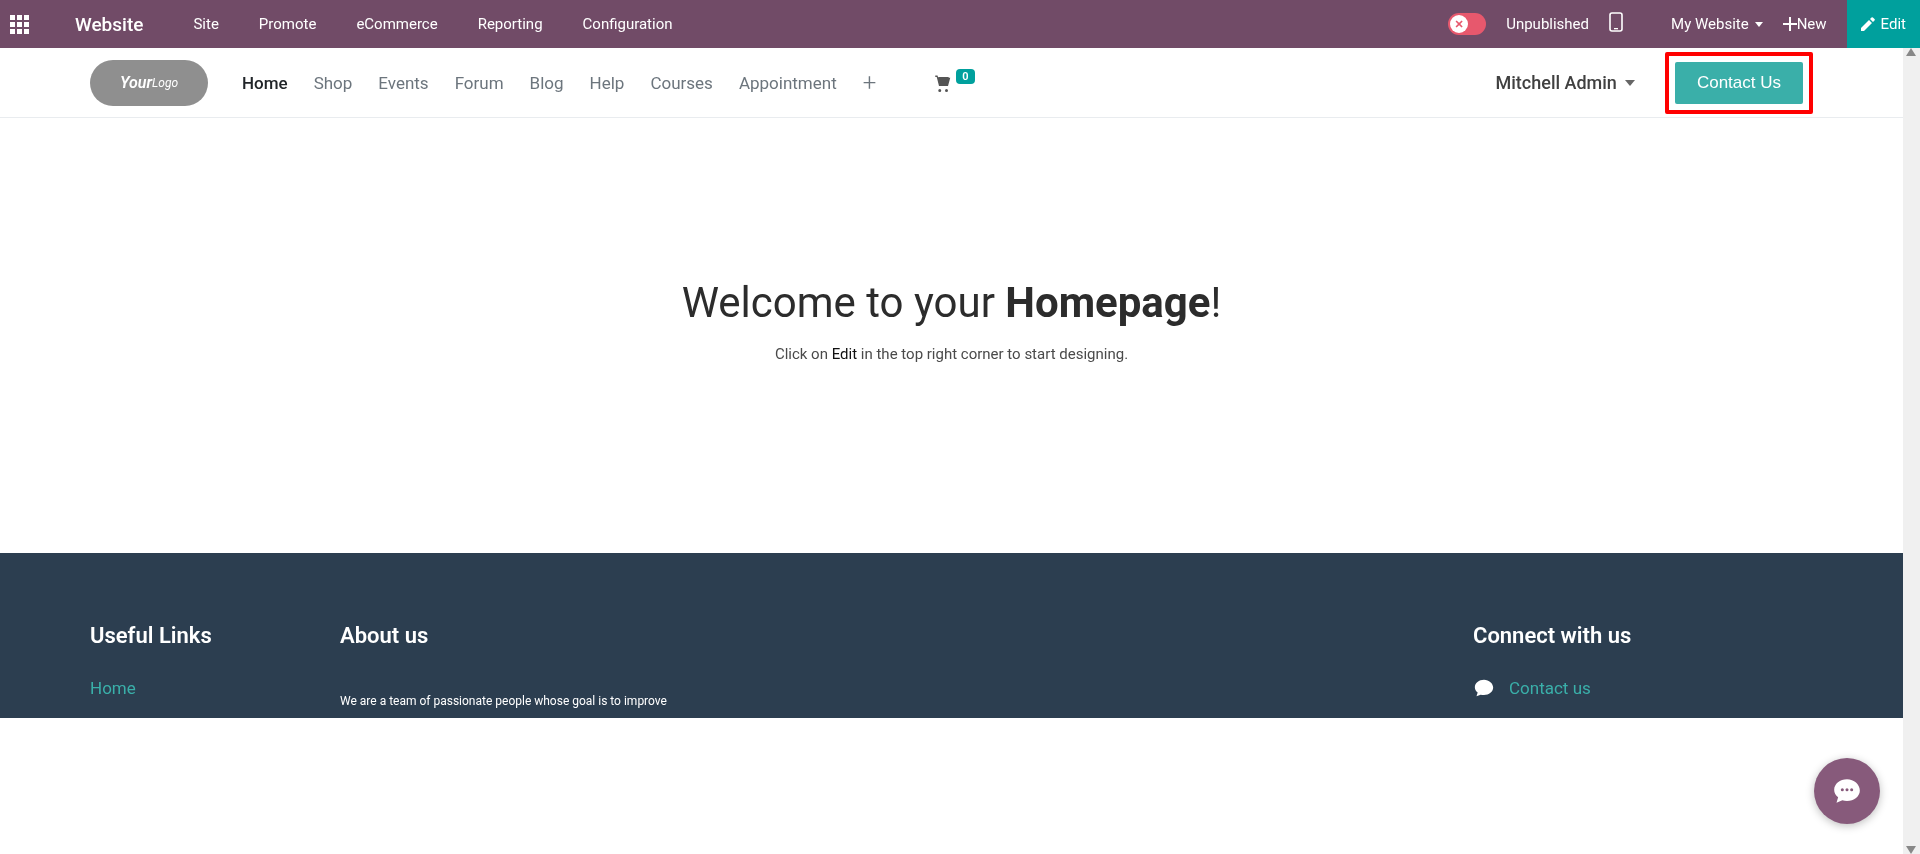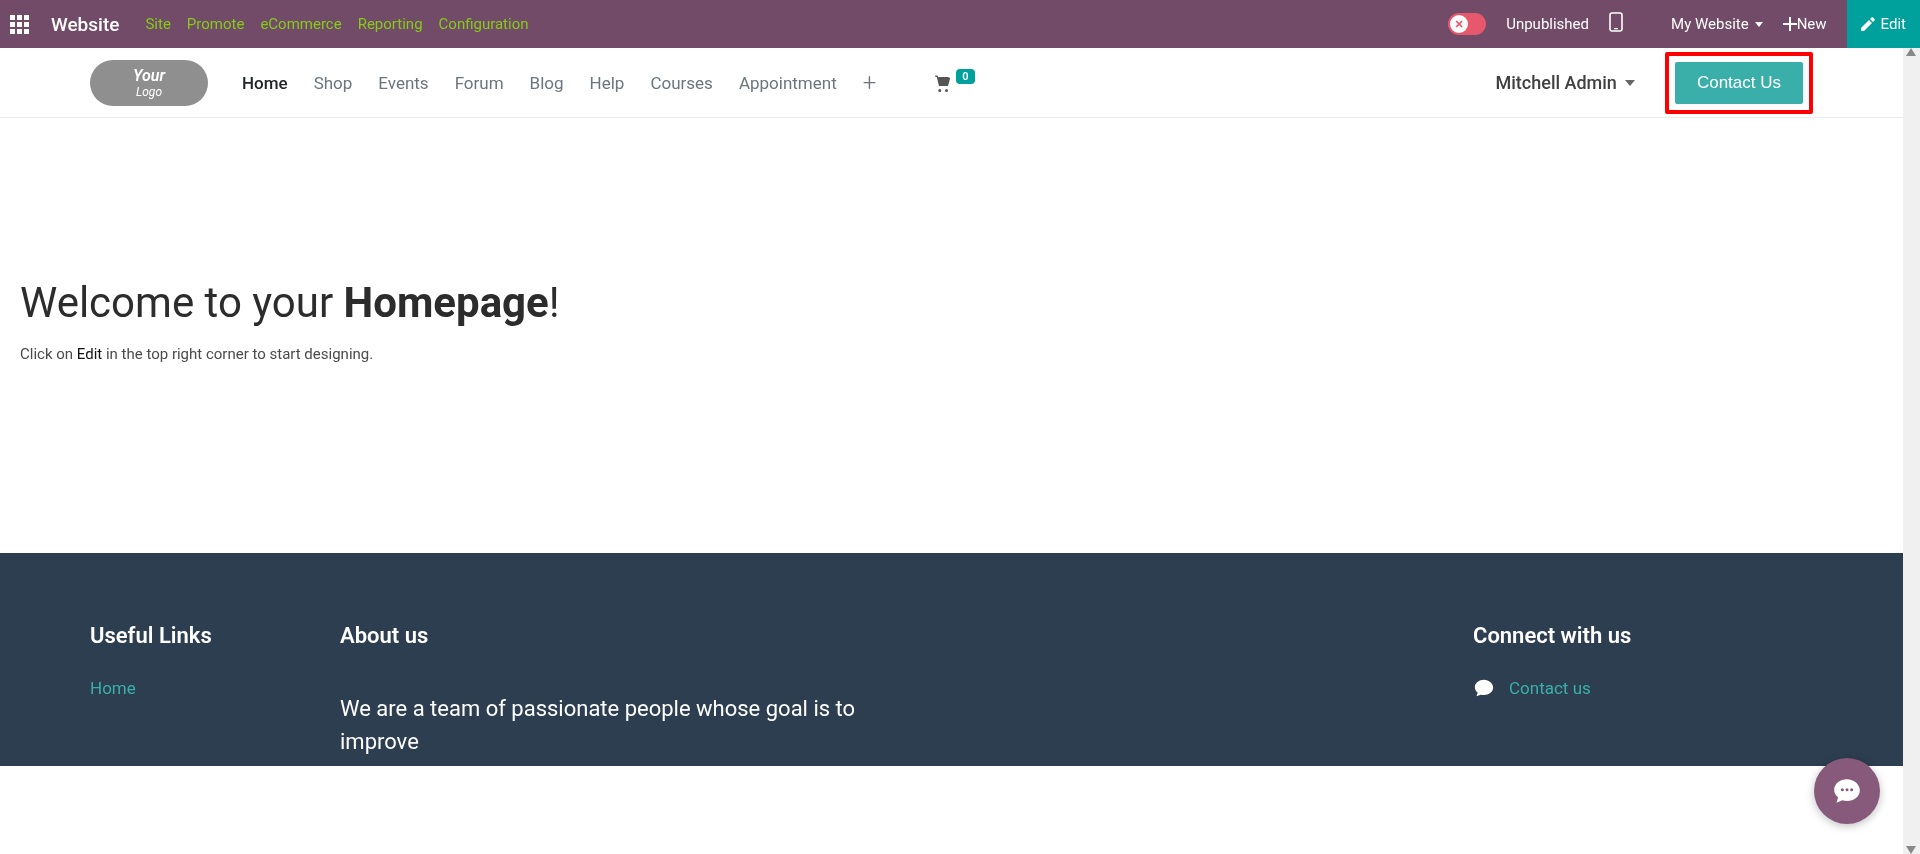--- a/index.html
+++ b/index.html
@@ -8,32 +8,32 @@
   
   .top-bar {
     background: #714B67;
     color: #fff;
     height: 48px;
     display: flex;
     align-items: center;
     padding: 0 10px;
     font-size: 15px;
   }
-  .top-left { display: flex; align-items: center; gap: 16px; flex: 1; }
+  .top-left { display: flex; align-items: center; gap: 40px; flex: 1; }
   .apps-icon {
     display: grid;
     grid-template-columns: repeat(3, 5px);
     grid-template-rows: repeat(3, 5px);
     gap: 2px;
     margin-right: 6px;
     cursor: pointer;
   }
   .apps-icon span { background: #fff; width: 5px; height: 5px; }
   .brand { font-size: 19px; font-weight: 500; margin-right: 10px; }
-  .top-link { color: #84cc16; cursor: pointer; font-size: 15px; }
+  .top-link { color: #ffffff; cursor: pointer; font-size: 15px; }
   .top-right { display: flex; align-items: center; gap: 20px; }
   .publish-toggle {
     background: #e7586d;
     border-radius: 12px;
     width: 38px;
     height: 22px;
     display: flex;
     align-items: center;
     padding: 2px;
     cursor: pointer;
@@ -72,21 +72,20 @@
     align-items: center;
     padding: 0 90px 0 90px;
   }
   .logo-badge {
     background: #8F8F8F;
     border-radius: 50px;
     width: 118px; height: 46px;
     display: flex; align-items: center; justify-content: center;
     color: #fff; font-style: italic; font-weight: 600;
     margin-right: 34px;
-    flex-direction: column;
   }
   .logo-badge .your { font-size: 16px; }
   .logo-badge .logo { font-size: 12px; font-weight: 400; font-style: italic; }
   .nav-items { display: flex; gap: 26px; align-items: center; flex: 1; }
   .nav-link { color: #6c757d; font-size: 17px; cursor: pointer; }
   .nav-link.active { color: #212529; font-weight: 500; }
   .plus-icon { color: #6c757d; font-size: 24px; cursor: pointer; font-weight: 300; }
   .cart { display: flex; align-items: center; gap: 4px; margin-left: 30px; cursor: pointer; color:#555;}
   .cart-badge {
     background: #00A09D; color: #fff; border-radius: 4px;
@@ -99,20 +98,21 @@
     padding: 11px 22px; font-size: 17px; cursor: pointer; border-radius: 2px;
   }
   .highlight-box {
     border: 4px solid #FF0000;
     padding: 6px;
     border-radius: 2px;
   }
   
   
   .hero {
+    text-align: center;
     padding: 160px 20px 190px;
     background: #fff;
   }
   .hero h1 { font-size: 42px; font-weight: 400; color: #2c2c2c; margin-bottom: 18px; }
   .hero h1 strong { font-weight: 700; }
   .hero p { font-size: 15px; color: #4a4a4a; }
   .hero p .edit-word { color: #111; }
   
   
   .footer {
@@ -120,21 +120,21 @@
     color: #fff;
     padding: 70px 90px 8px;
     display: flex;
     gap: 40px;
   }
   .footer-col h3 { font-size: 22px; font-weight: 600; margin-bottom: 30px; }
   .footer-col.links { width: 210px; }
   .footer-col.about { flex: 1; max-width: 560px; }
   .footer-col.connect { margin-left: auto; width: 340px; }
   .footer-link { color: #3AAFA9; font-size: 17px; cursor: pointer; }
-  .footer-text { font-size: 22px; line-height: 1.5; margin-top: 44px; }
+  .footer-text { font-size: 12px; line-height: 1.5; margin-top: 44px; }
   .connect-row { display: flex; align-items: center; gap: 14px; }
   
   
   .chat-fab {
     position: fixed;
     right: 40px;
     bottom: 30px;
     width: 66px; height: 66px;
     background: #875A7B;
     border-radius: 50%;

